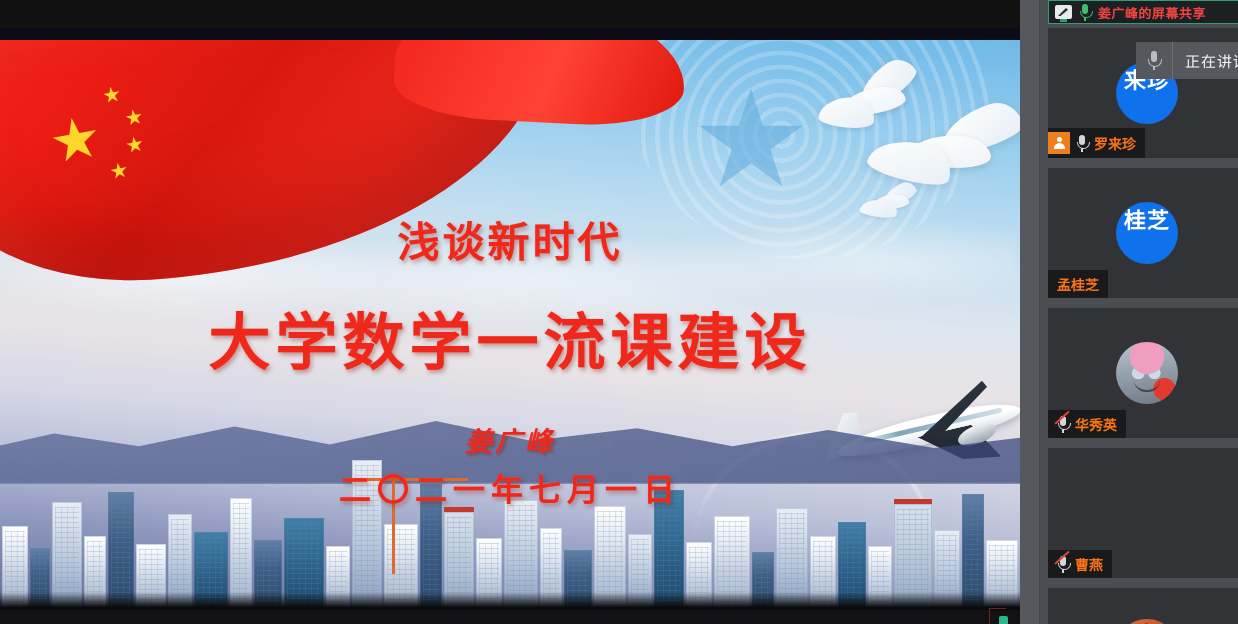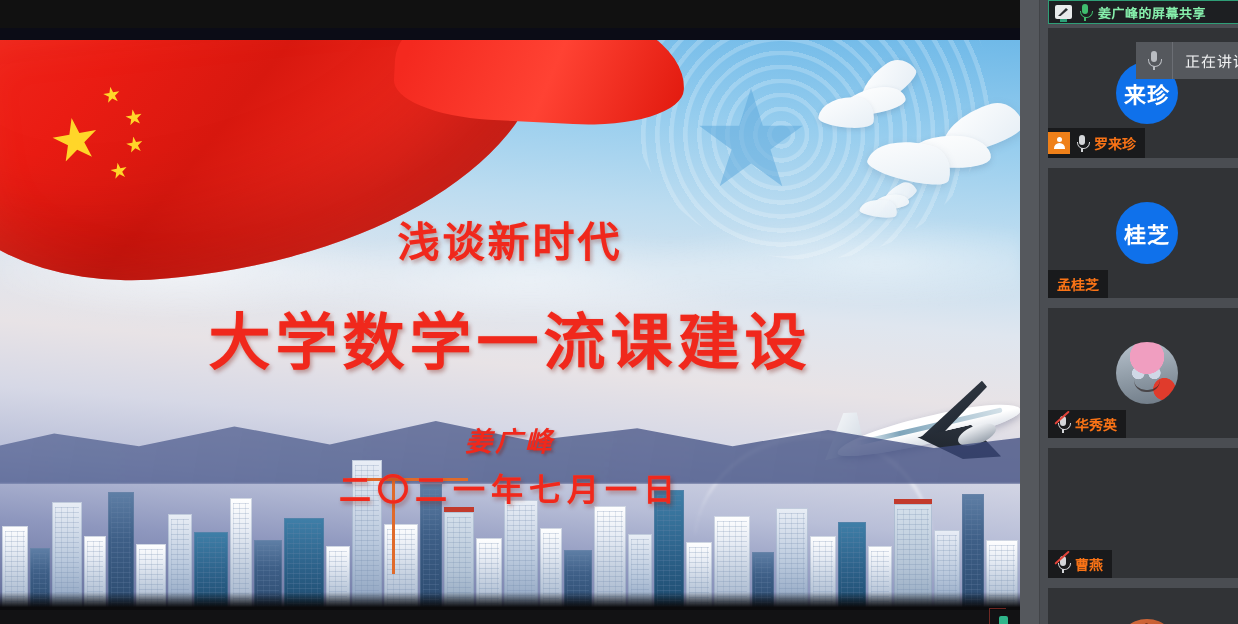--- a/index.html
+++ b/index.html
@@ -350,21 +350,21 @@
     background: #1d1f22;
     border: 1.5px solid #2f9e77;
     display: flex;
     align-items: center;
     gap: 7px;
     padding: 0 6px;
     box-sizing: border-box;
     z-index: 9;
   }
   .share-header .label {
-    color: #86efac;
+    color: #ef4444;
     font-size: 13px;
     font-weight: 700;
     white-space: nowrap;
     letter-spacing: .5px;
   }
   .mini-monitor {
     width: 17px; height: 14px;
     background: #e9eaec;
     border-radius: 2px;
     position: relative;
@@ -439,21 +439,21 @@
     overflow: hidden;
   }
   .tile.short { height: 124px; }
   .avatar {
     position: absolute;
     top: 50%; left: 50%;
     transform: translate(-50%,-50%);
     width: 62px; height: 62px;
     border-radius: 50%;
     display: flex;
-    align-items: center;
+    align-items: flex-start;
     justify-content: center;
     color: #ffffff;
     font-size: 22px;
     font-weight: 700;
     letter-spacing: 1px;
     overflow: hidden;
   }
   .avatar.blue { background: #0f71eb; }
   .avatar.photo-1 {
     background:

